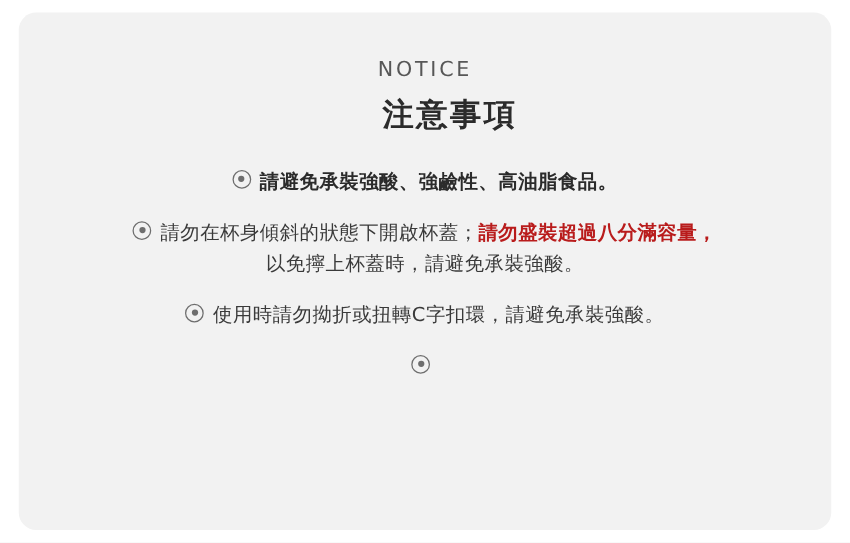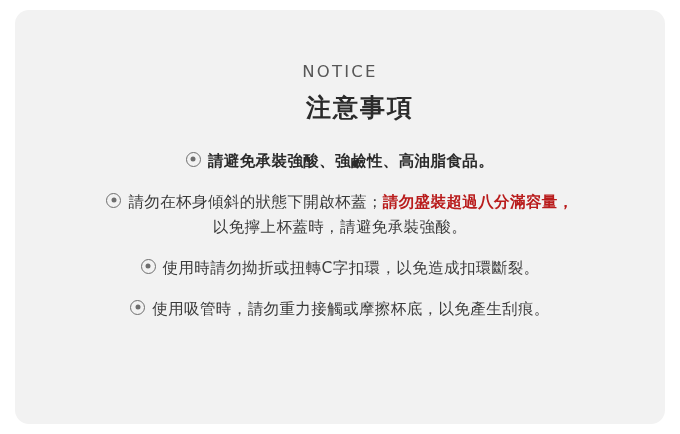--- a/index.html
+++ b/index.html
@@ -27,21 +27,20 @@
     flex-direction: column;
     align-items: center;
   }
   .eyebrow {
     font-size: 16.5px;
     letter-spacing: 2.2px;
     color: #575757;
     font-weight: 400;
     line-height: 1;
     margin-bottom: 12px;
-    margin-top: 16px;
   }
   .headline {
     font-size: 25px;
     font-weight: 700;
     color: #2b2b2b;
     letter-spacing: 2px;
     line-height: 1.2;
     margin-bottom: 26px;
     margin-left: 40px;
   }
@@ -111,21 +110,21 @@
     </div>
 
 
 
     <div class="item">
       <span class="bullet"></span><span class="txt">請勿在杯身傾斜的狀態下開啟杯蓋；</span><span class="strong-inline">請勿盛裝超過八分滿容量，</span>
       <span class="line2">以免擰上杯蓋時，請避免承裝強酸。</span>
     </div>
 
     <div class="item">
-      <span class="bullet"></span><span class="txt">使用時請勿拗折或扭轉C字扣環，以免造成扣環斷裂。</span>
+      <span class="bullet"></span><span class="txt">使用時請勿拗折或扭轉C字扣環，請避免承裝強酸。</span>
     </div>
 
     <div class="item">
-      <span class="bullet"></span><span class="txt">使用吸管時，請勿重力接觸或摩擦杯底，以免產生刮痕。</span>
+      <span class="bullet"></span>
     </div>
 
   </div>
 </div>
 
 </body></html>

